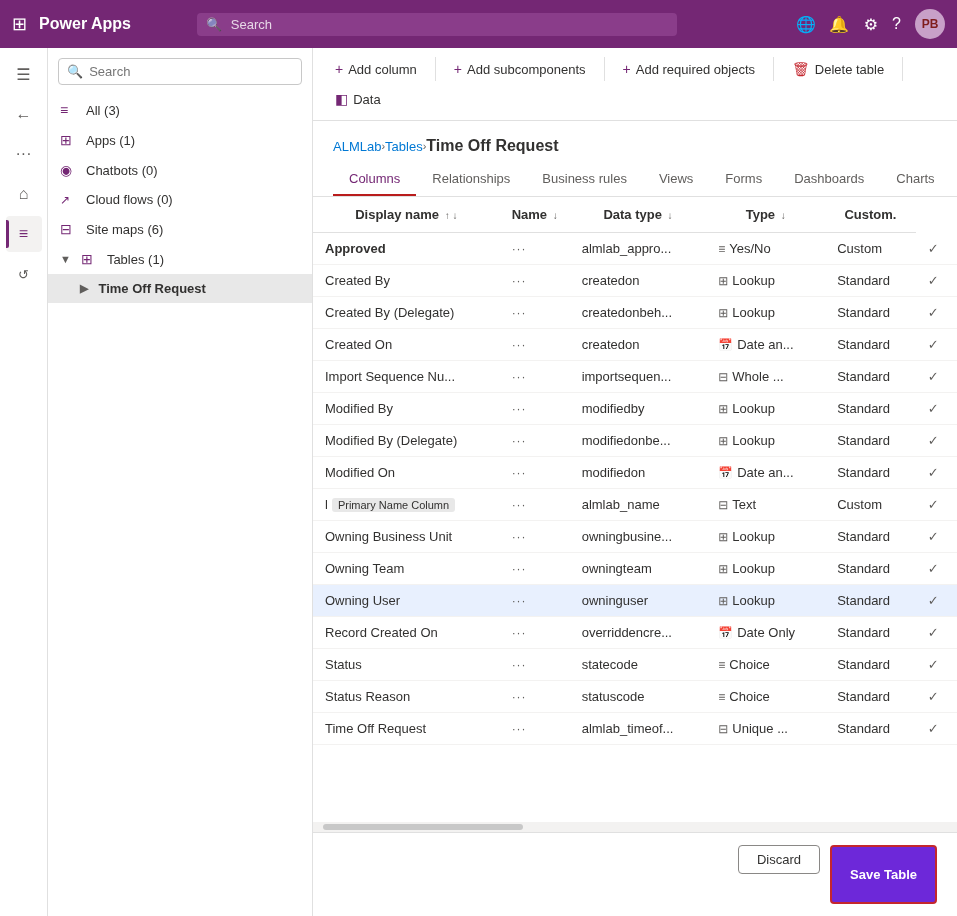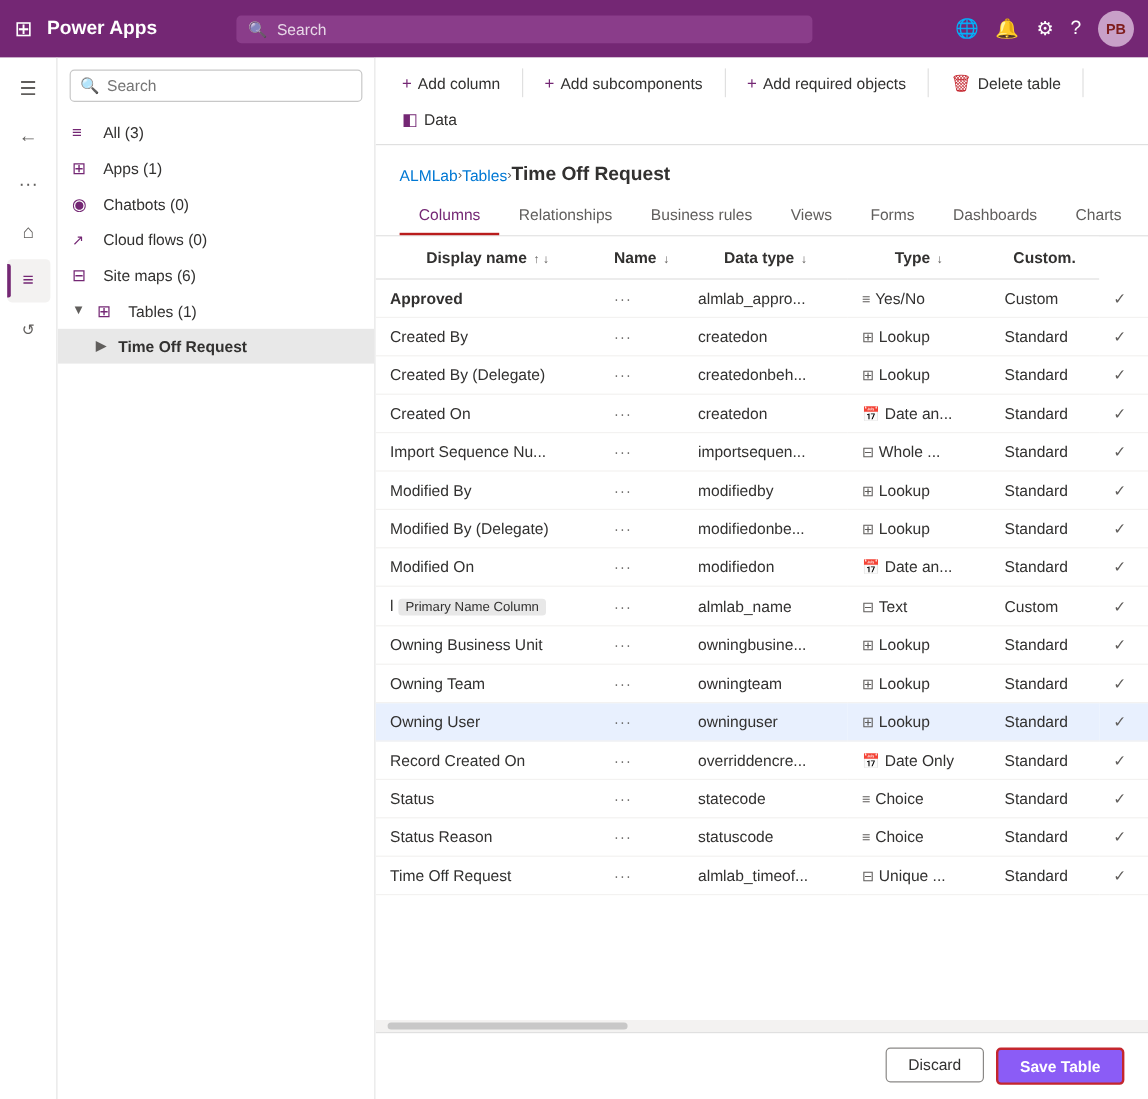--- a/index.html
+++ b/index.html
@@ -243,23 +243,23 @@
     .btn-discard {
       padding: 6px 18px;
       border: 1px solid #8a8886;
       background: white;
       border-radius: 4px;
       cursor: pointer;
       font-size: 13px;
       color: #323130;
     }
     .btn-save {
-      padding: 6px 18px;
+      padding: 20px 18px;
       border: 2px solid #c4262e;
-      background: #8b5cf6;
+      background: #6d28d9;
       border-radius: 4px;
       cursor: pointer;
       font-size: 13px;
       color: white;
       font-weight: 600;
     }
 
     
     .hscroll-bar {
       height: 10px;

